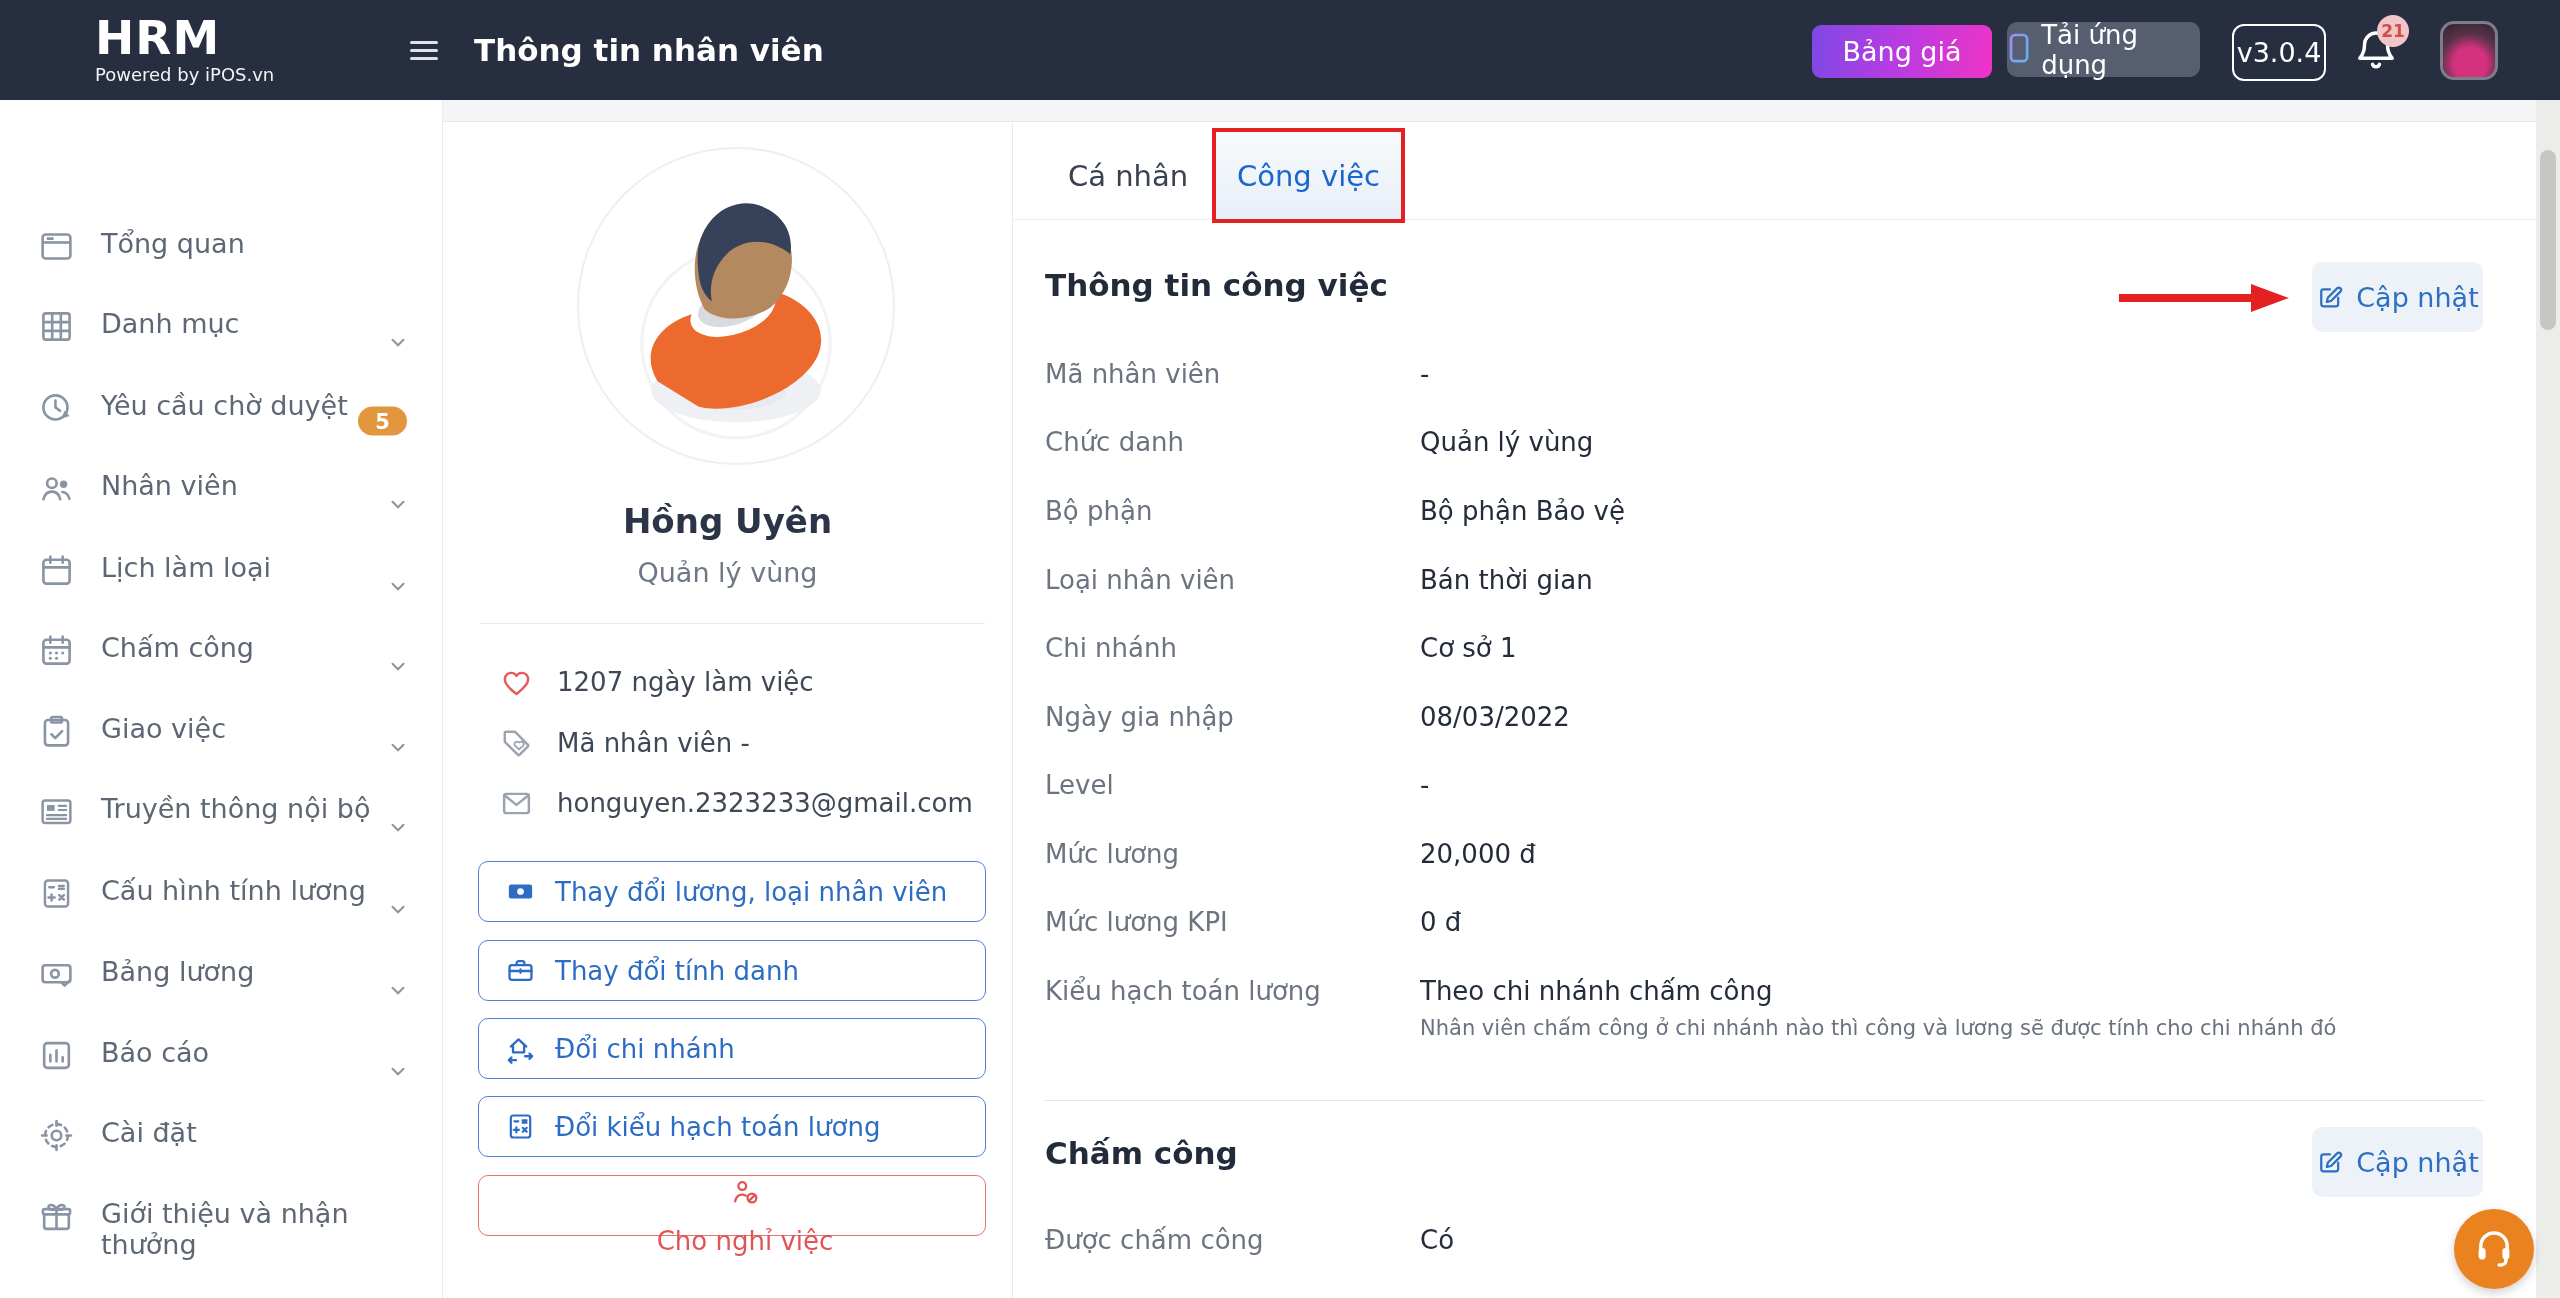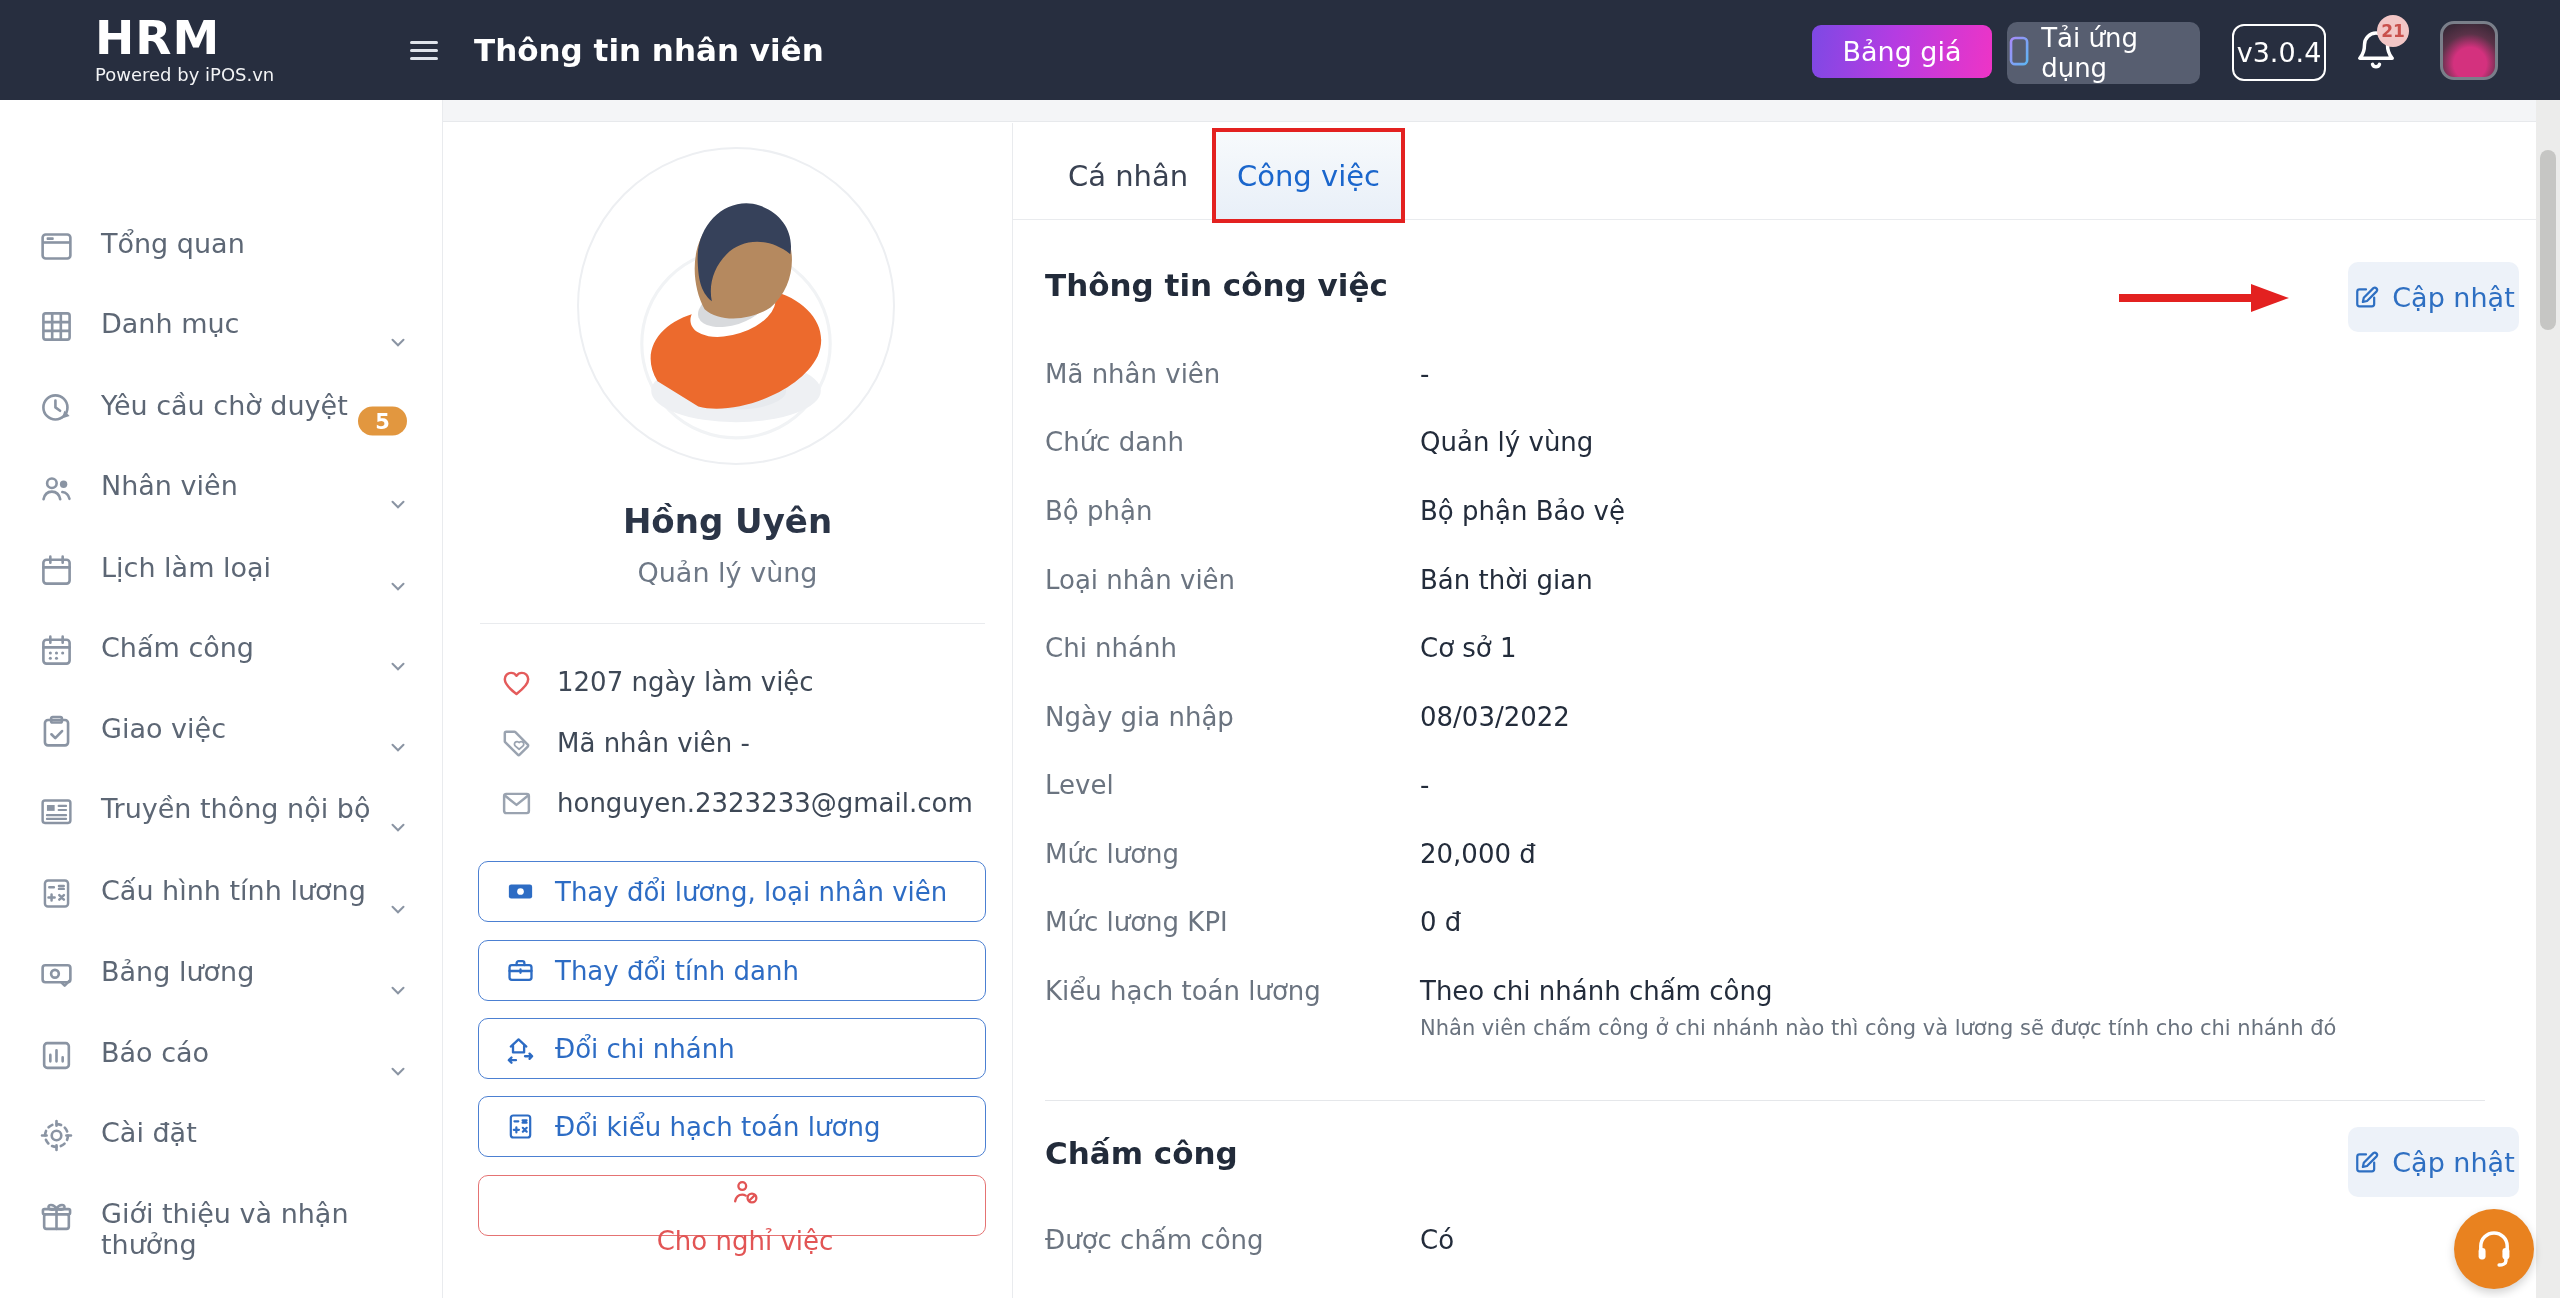--- a/index.html
+++ b/index.html
@@ -13,21 +13,21 @@
   .header { position:absolute; left:0; top:0; width:2560px; height:100px; background:#272e3f; }
   .logo { position:absolute; left:95px; top:14px; color:#fff; }
   .logo-main { font-size:47px; font-weight:bold; letter-spacing:1px; line-height:1; }
   .logo-sub { font-size:18px; margin-top:3px; color:#f2f3f5; }
   .hamburger { position:absolute; left:410px; top:36px; width:28px; height:26px; cursor:pointer; }
   .hamburger span { display:block; height:3px; background:#dfe3ea; border-radius:2px; margin:5px 0; }
   .page-title { position:absolute; left:474px; top:32px; font-size:31px; font-weight:bold; color:#fff; }
   .btn-pricing { position:absolute; left:1812px; top:25px; width:180px; height:53px; border-radius:9px;
     background:linear-gradient(100deg,#7d49e4 0%,#b53ce2 45%,#ee34c6 100%);
     color:#fff; font-size:27px; display:flex; align-items:center; justify-content:center; cursor:pointer; }
-  .btn-app { position:absolute; left:2007px; top:22px; width:193px; height:62px; border-radius:10px;
+  .btn-app { position:absolute; left:2007px; top:22px; width:193px; height:55px; border-radius:10px;
     background:#575e70; color:#fff; font-size:26px; display:flex; align-items:center; justify-content:center; gap:10px; cursor:pointer; }
   .badge-version { position:absolute; left:2232px; top:24px; width:94px; height:57px; border:2.5px solid #fff;
     border-radius:12px; color:#fff; font-size:27px; display:flex; align-items:center; justify-content:center; }
   .bell-wrap { position:absolute; left:2350px; top:24px; width:56px; height:56px; cursor:pointer; }
   .bell-badge { position:absolute; left:27px; top:-9px; width:32px; height:32px; border-radius:50%;
     background:#f2c6c6; color:#c9504c; font-size:17px; font-weight:bold; display:flex; align-items:center; justify-content:center; }
   .user-avatar { position:absolute; left:2440px; top:21px; width:58px; height:59px; border-radius:14px;
     border:3px solid #7a7f8a; cursor:pointer;
     background:radial-gradient(circle at 52% 75%, #d4317e 0 34%, #5a3248 62%, #2b2530 100%); }
 
@@ -65,21 +65,21 @@
   
   .main { position:absolute; left:1013px; top:123px; width:1523px; height:1175px; background:#fff; }
   .tab { position:absolute; top:9px; height:87px; display:flex; align-items:center; justify-content:center;
     font-size:29px; font-weight:400; cursor:pointer; }
   .tab-personal { left:40px; width:150px; color:#3a4252; }
   .tab-work { left:203px; width:185px; color:#1a66cc; background:linear-gradient(180deg,#f7fafc,#e8eff8); }
   .red-box { position:absolute; left:199px; top:5px; width:193px; height:95px; border:4px solid #e32120; pointer-events:none; z-index:5; }
   .tab-border { position:absolute; left:0; right:0; top:96px; height:1px; background:#e9ebee; }
   .sec-title { position:absolute; left:32px; font-size:31px; font-weight:bold; color:#222b3a; }
   .upd-btn { position:absolute; left:1299px; width:171px; height:70px; background:#edf2f9; border-radius:10px;
-    color:#2e6fc2; font-size:27px; display:flex; align-items:center; justify-content:center; gap:12px; cursor:pointer;margin-left:36px; }
+    color:#2e6fc2; font-size:27px; display:flex; align-items:center; justify-content:center; gap:12px; cursor:pointer; }
   .upd-btn .ico { width:28px; height:28px; }
   .upd-btn .ico svg { width:100%; height:100%; }
   .f-label { position:absolute; left:32px; font-size:26px; color:#6b7480; }
   .f-value { position:absolute; left:407px; font-size:26px; color:#232c3b; }
   .f-note  { position:absolute; left:407px; font-size:21px; color:#69727e; }
   .sec-div { position:absolute; left:32px; width:1440px; height:1px; background:#e5e7ea; }
   .red-arrow { position:absolute; left:1100px; top:157px; pointer-events:none; z-index:5; }
 
   
   .scroll-track { position:absolute; left:2536px; top:100px; width:24px; height:1198px; background:#ececeb; }

